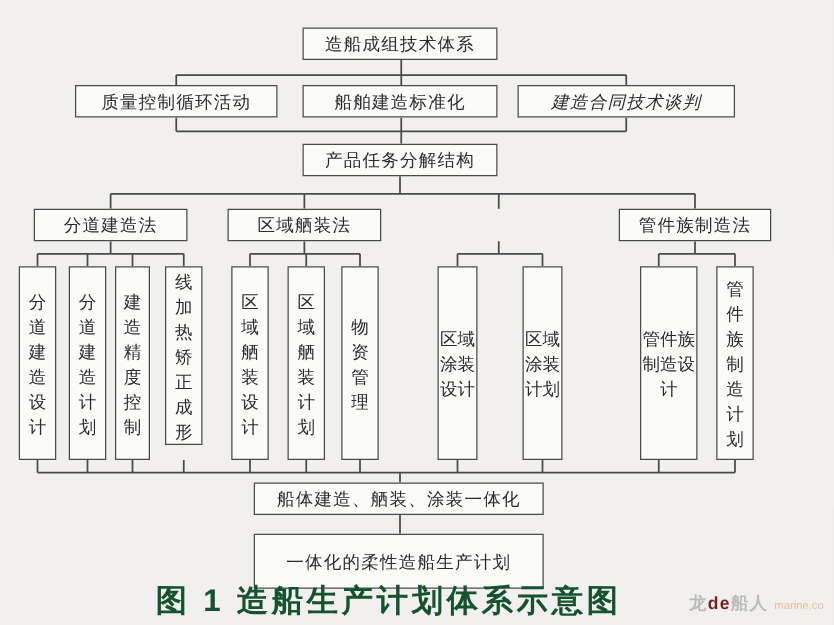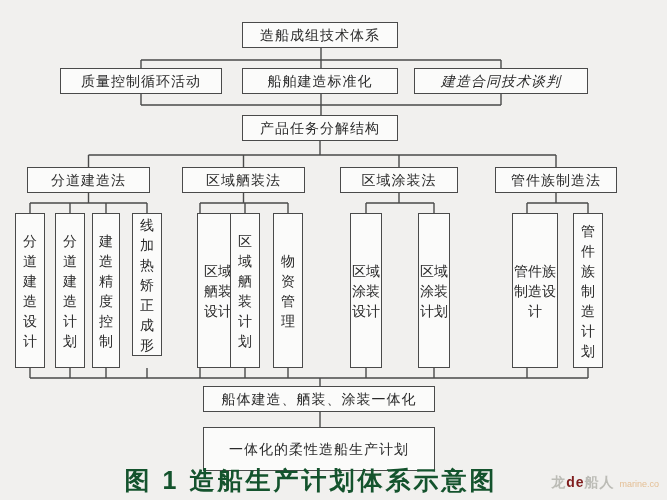--- a/index.html
+++ b/index.html
@@ -99,29 +99,28 @@
   <div class="node" style="left:242px;top:22px;width:156px;height:26px;">造船成组技术体系</div>
 
   <div class="node" style="left:60px;top:68px;width:162px;height:26px;">质量控制循环活动</div>
   <div class="node" style="left:242px;top:68px;width:156px;height:26px;">船舶建造标准化</div>
   <div class="node" style="left:414px;top:68px;width:174px;height:26px;font-style:italic;">建造合同技术谈判</div>
 
   <div class="node" style="left:242px;top:115px;width:156px;height:26px;">产品任务分解结构</div>
 
   <div class="node" style="left:27px;top:167px;width:123px;height:26px;">分道建造法</div>
   <div class="node" style="left:182px;top:167px;width:123px;height:26px;">区域舾装法</div>
-  <div class="node" style="left:340px;top:167px;width:118px;height:26px;">区域涂装法</div>
   <div class="node" style="left:495px;top:167px;width:122px;height:26px;">管件族制造法</div>
 
   <div class="vnode" style="left:15px;top:213px;width:30px;height:155px;">分道建造设计</div>
   <div class="vnode" style="left:55px;top:213px;width:30px;height:155px;">分道建造计划</div>
   <div class="vnode" style="left:92px;top:213px;width:28px;height:155px;">建造精度控制</div>
   <div class="vnode" style="left:132px;top:213px;width:30px;height:143px;">线加热矫正成形</div>
 
-  <div class="vnode" style="left:197px;top:213px;width:42px;height:155px;">区域舾装设计</div>
+  <div class="vnode" style="left:185px;top:213px;width:30px;height:155px;">区域舾装设计</div>
   <div class="vnode" style="left:230px;top:213px;width:30px;height:155px;">区域舾装计划</div>
   <div class="vnode" style="left:273px;top:213px;width:30px;height:155px;">物资管理</div>
 
   <div class="vnode" style="left:350px;top:213px;width:32px;height:155px;">区域涂装设计</div>
   <div class="vnode" style="left:418px;top:213px;width:32px;height:155px;">区域涂装计划</div>
 
   <div class="vnode" style="left:512px;top:213px;width:46px;height:155px;">管件族制造设计</div>
   <div class="vnode" style="left:573px;top:213px;width:30px;height:155px;">管件族制造计划</div>
 
   <div class="node" style="left:203px;top:386px;width:232px;height:26px;">船体建造、舾装、涂装一体化</div>

